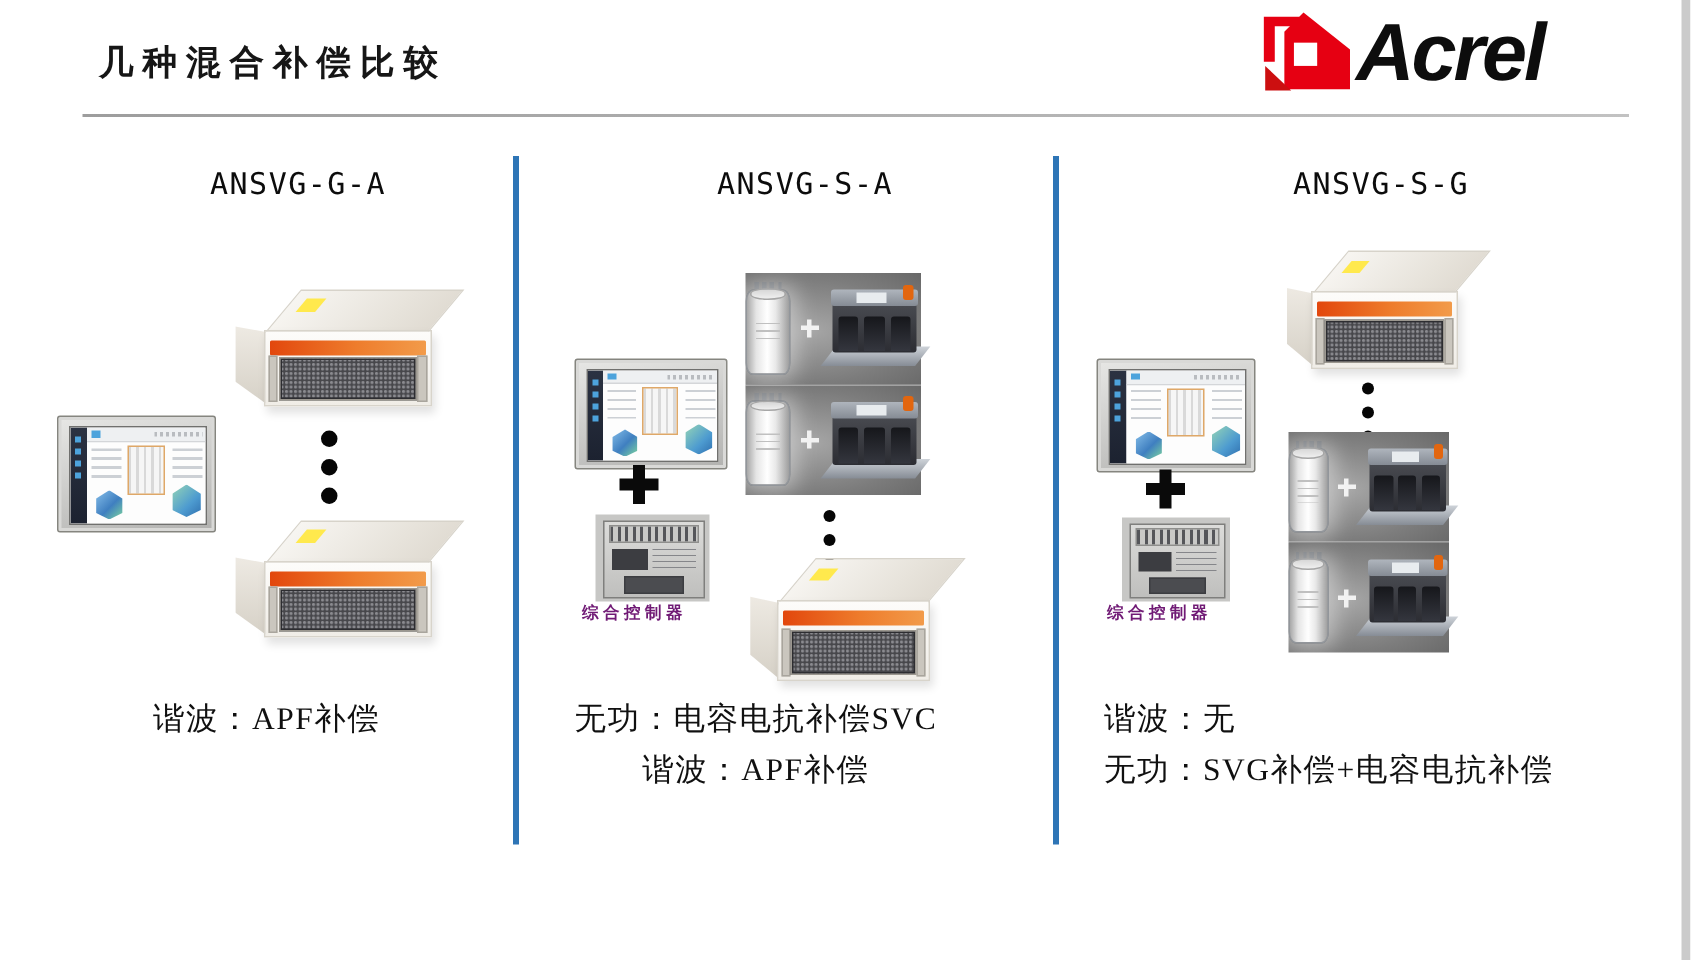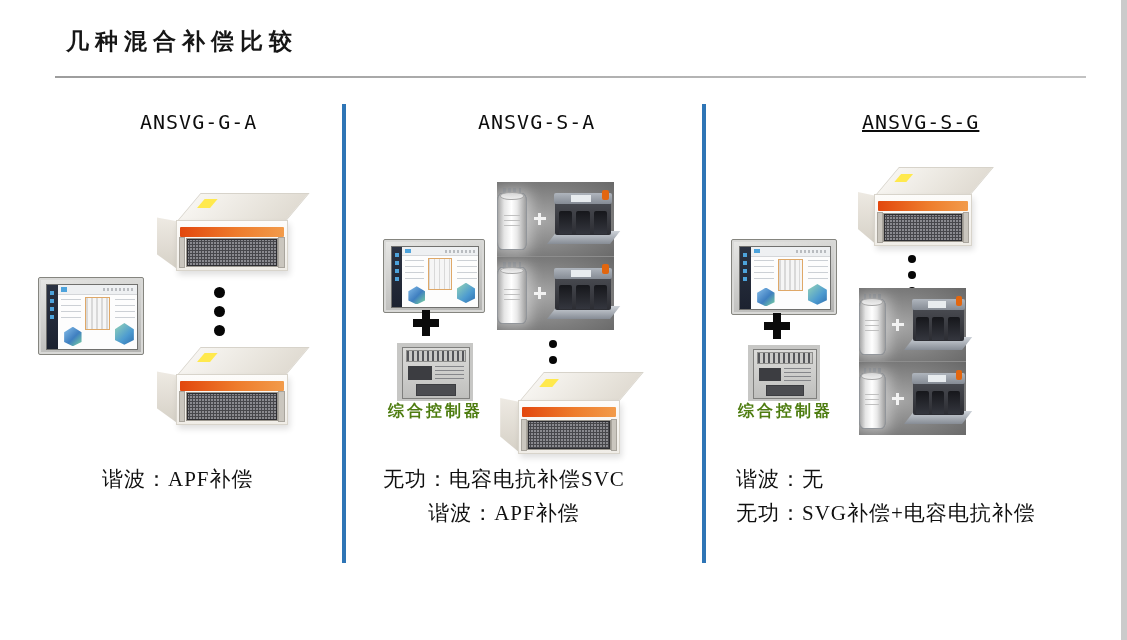--- a/index.html
+++ b/index.html
@@ -24,33 +24,33 @@
   }
   .edge-strip { position:absolute; left:1121px; top:0; width:6px; height:640px; background:#cbcbcb; }
 
   
   .divider { position:absolute; top:104px; width:4px; height:459px; background:#2e75b6; }
   .d1 { left:342px; } .d2 { left:702px; }
   .hdr {
     position:absolute; top:110px; font-family:"DejaVu Sans Mono","Liberation Mono",monospace;
     font-size:20px; font-weight:500; color:#0c0c0c; letter-spacing:1px; white-space:nowrap;
   }
-  .h1 { left:140px; } .h2 { left:478px; } .h3 { left:862px;text-decoration:underline; }
+  .h1 { left:140px; } .h2 { left:478px; } .h3 { left:862px; }
 
   .desc {
     position:absolute; font-family:"Liberation Serif","DejaVu Serif",serif;
     font-size:21px; line-height:34px; color:#101010; letter-spacing:1px; white-space:nowrap;
   }
   .c1-text { left:102px; top:462px; }
   .c2-text { left:383px; top:462px;text-align:center; }
   .c3-text { left:736px; top:462px; }
 
   .ctl-label-text {
     position:absolute; font-family:"Liberation Serif","DejaVu Serif",serif;
-    font-size:16px; font-weight:600; letter-spacing:3px; color:#4d7c0f; white-space:nowrap;
+    font-size:11px; font-weight:600; letter-spacing:3px; color:#701a75; white-space:nowrap;
   }
   .c2-lbl { left:388px; top:401px; } .c3-lbl { left:738px; top:401px; }
 
   
   .vdots { position:absolute; display:flex; flex-direction:column; align-items:center; }
   .vdots i { display:block; border-radius:50%; background:#060606; }
   .vdots.lg i { width:11px; height:11px; margin:4px 0; }
   .vdots.sm i { width:8px; height:8px; margin:4px 0; }
   .c1-dots { left:214px; top:283px; }
   .c2-dots { left:549px; top:336px; }
@@ -179,20 +179,29 @@
     background:linear-gradient(#f2f2f2,#f2f2f2) center/100% 28% no-repeat,
                linear-gradient(#f2f2f2,#f2f2f2) center/28% 100% no-repeat; }
 </style>
 </head>
 <body>
 
 <div class="slide">
 
   <div class="title">几种混合补偿比较</div>
   <div class="rule"></div>
+  <div class="logo">
+    <svg width="62" height="58" viewBox="0 0 68 62">
+      <path d="M5,7 H31 V14 H13 V40 H5 Z" fill="#e60012"></path>
+      <path d="M20,18 L34,4 L68,31 V60 H20 Z" fill="#e60012"></path>
+      <rect x="27" y="26" width="17" height="17" fill="#ffffff"></rect>
+      <path d="M6,43 L25,61 H6 Z" fill="#cc0f10"></path>
+    </svg>
+    <span class="logo-text">Acrel</span>
+  </div>
   <div class="edge-strip"></div>
 
   <div class="divider d1"></div>
   <div class="divider d2"></div>
 
   <div class="hdr h1">ANSVG-G-A</div>
   <div class="hdr h2">ANSVG-S-A</div>
   <div class="hdr h3">ANSVG-S-G</div>
 
   <div class="hmi c1-hmi">

